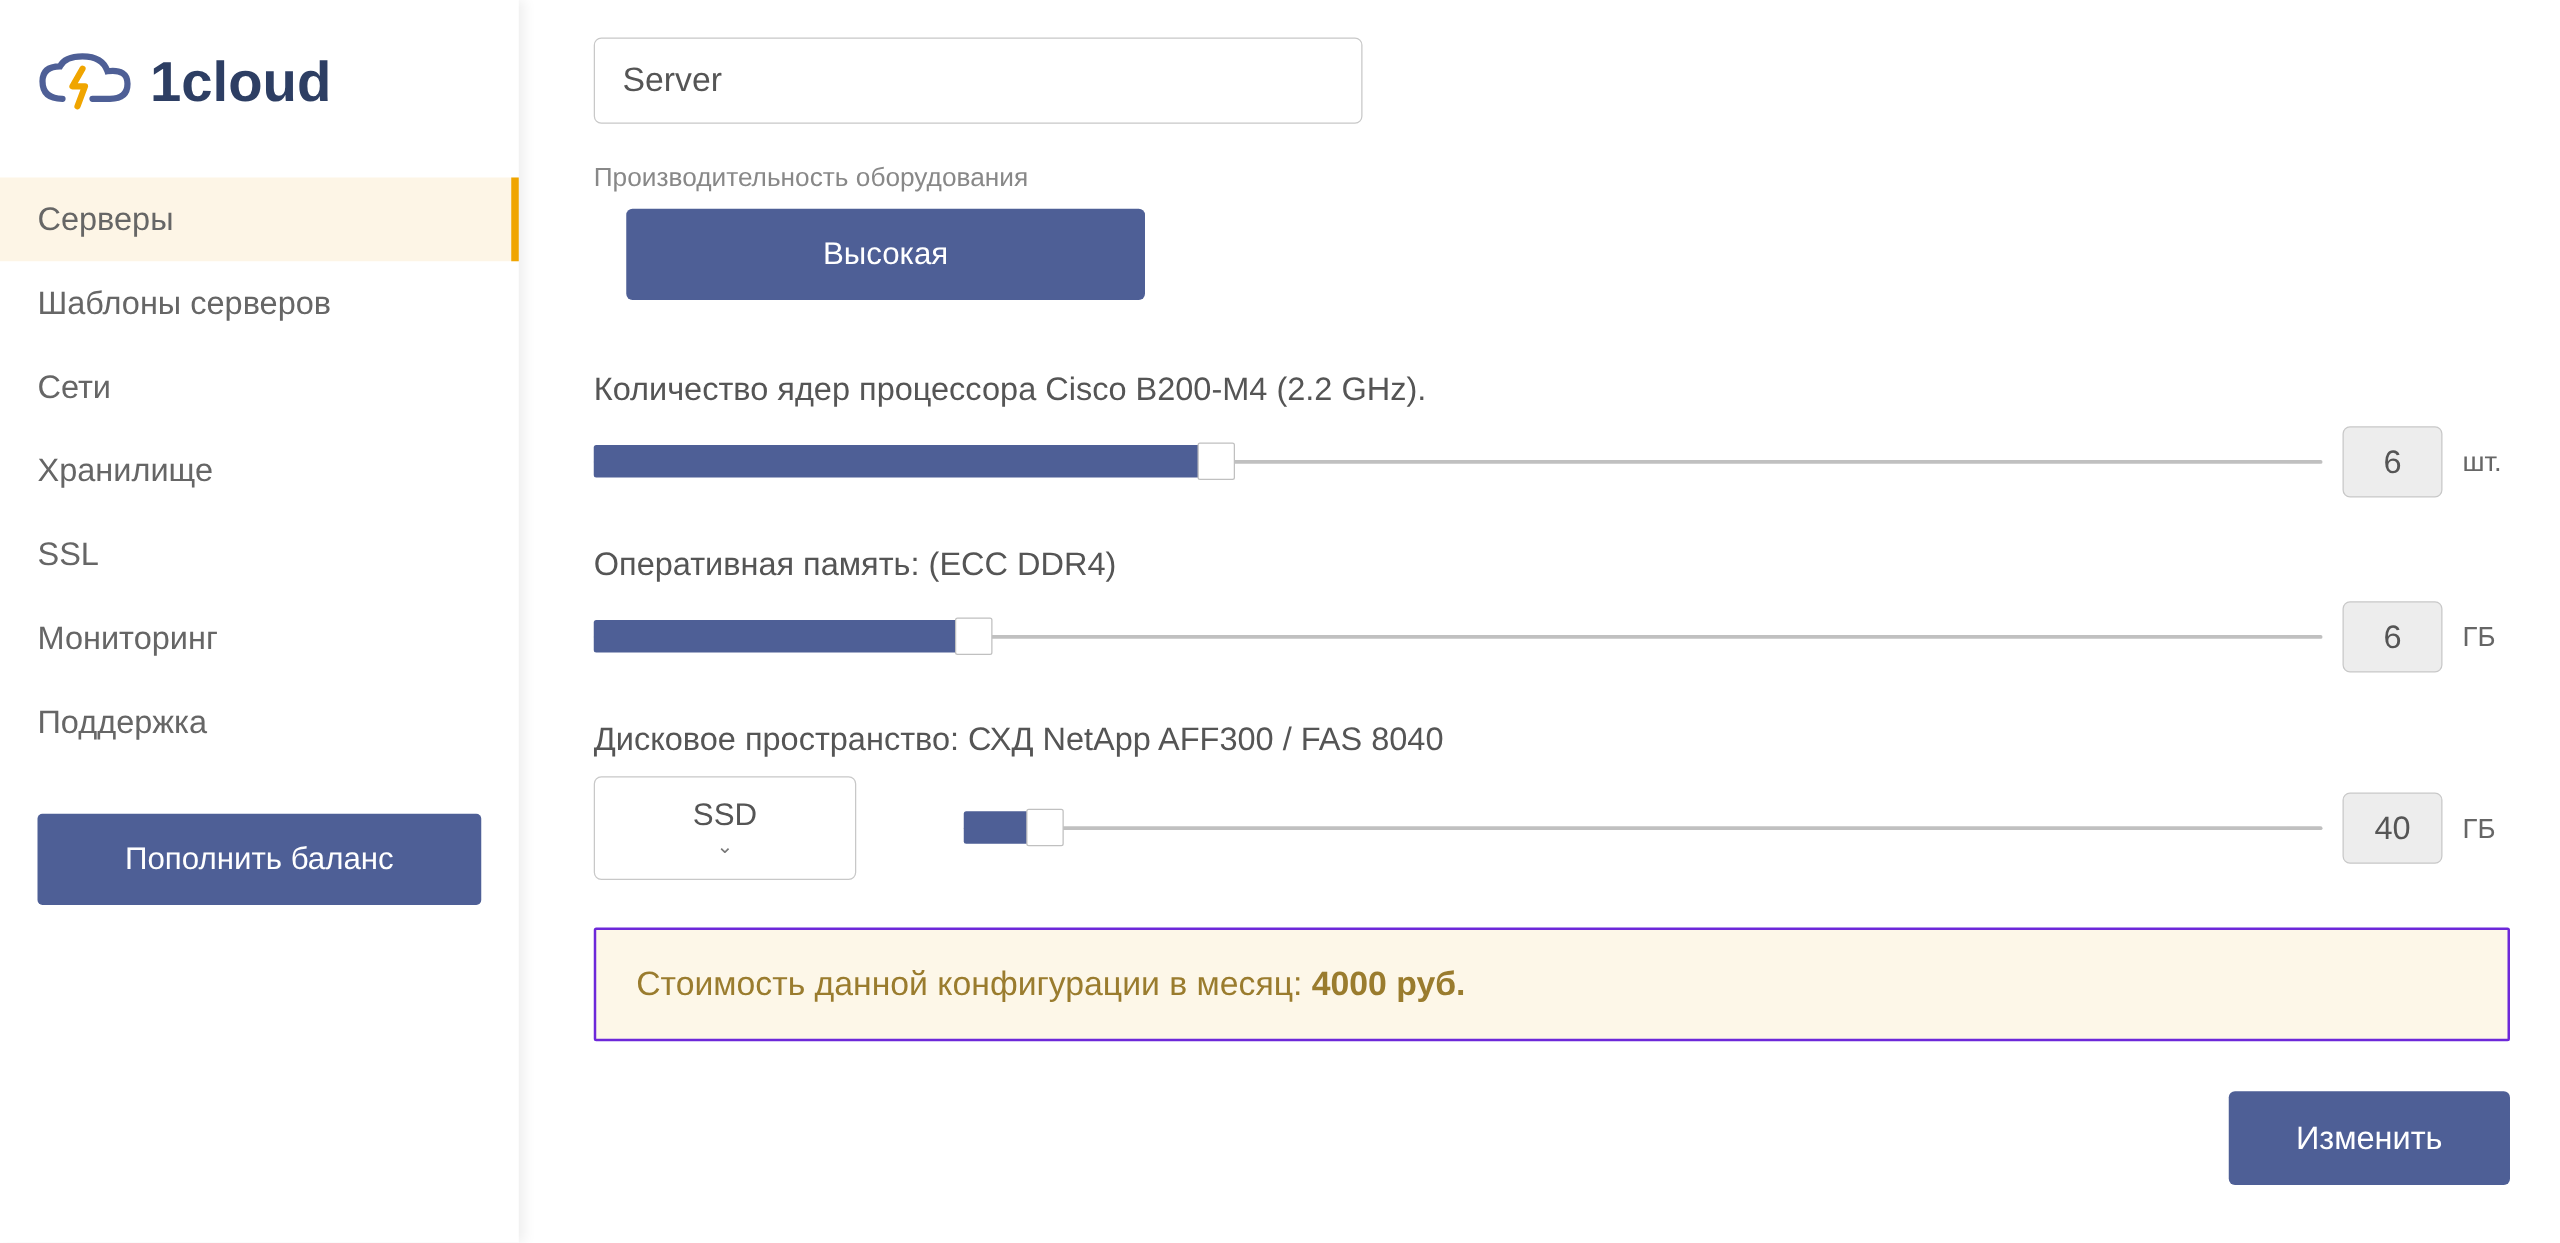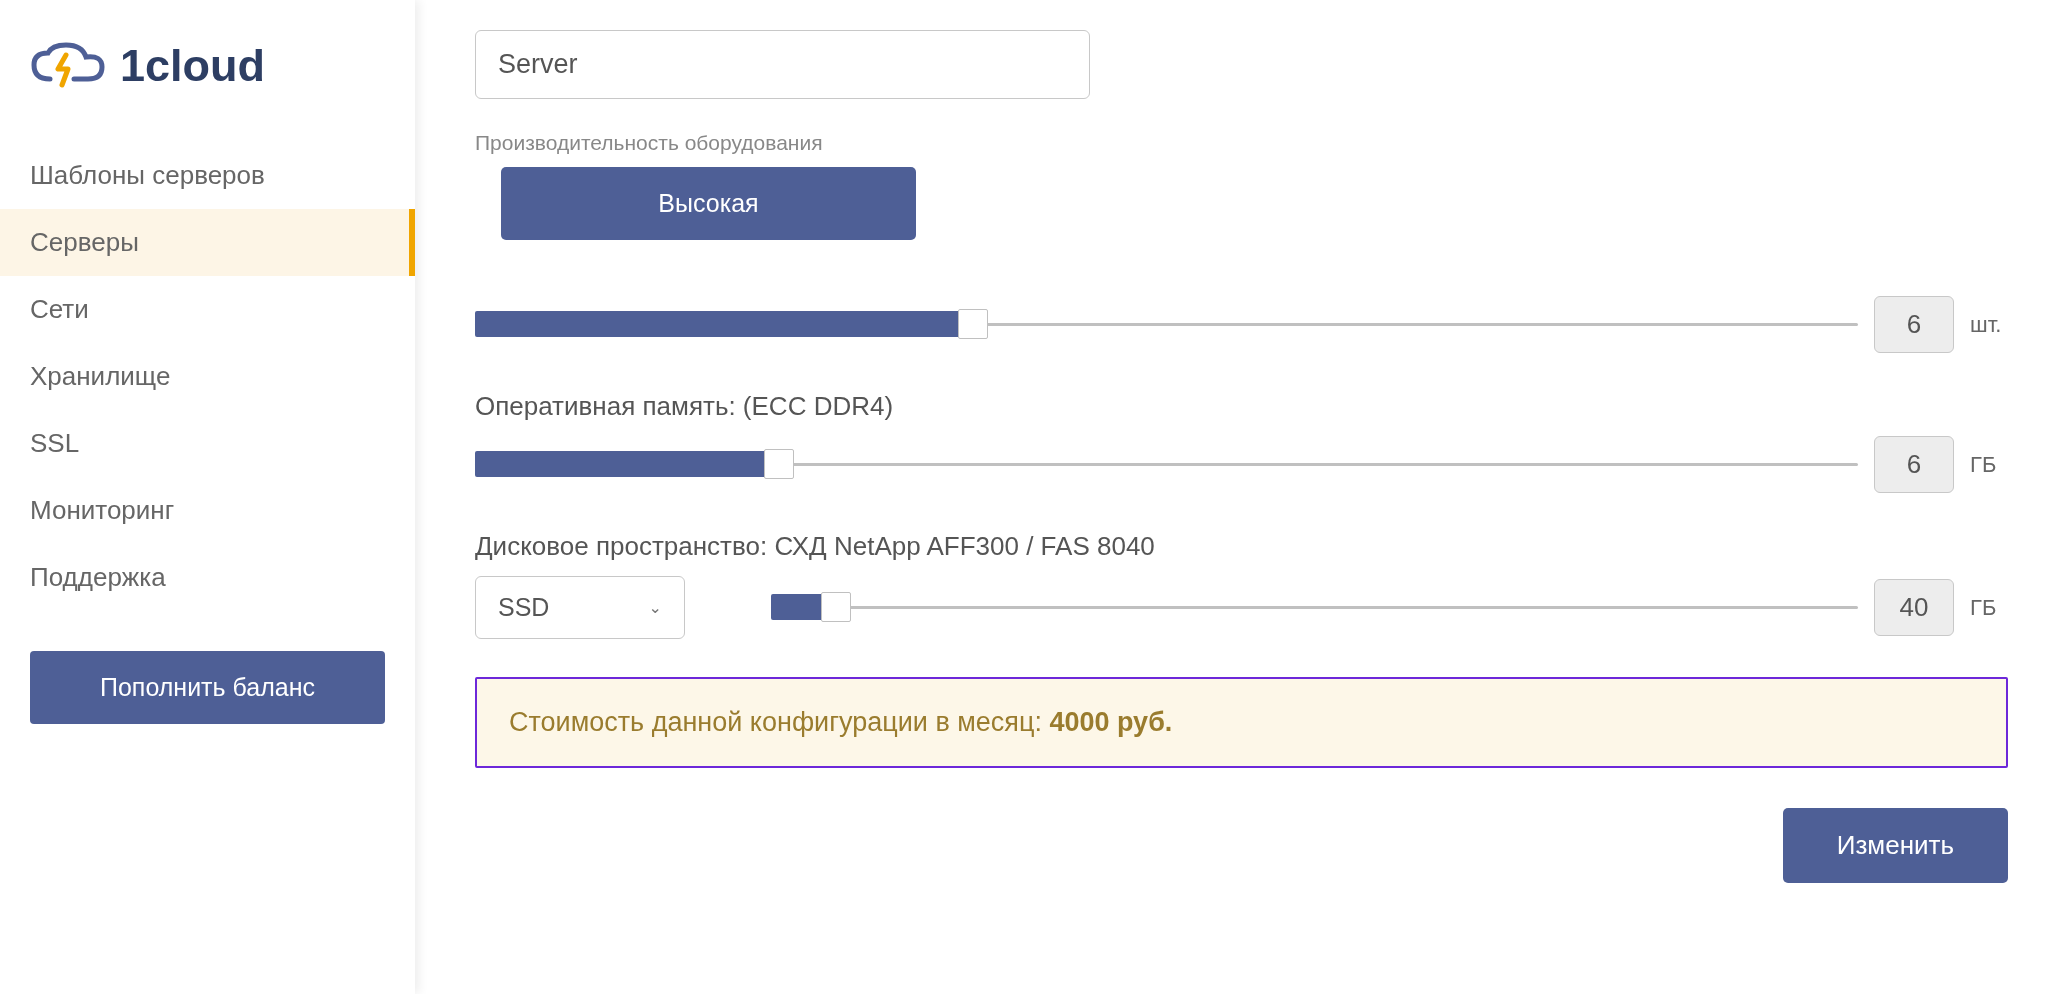--- a/index.html
+++ b/index.html
@@ -183,20 +183,21 @@
       padding: 16px 22px;
       font-size: 25px;
       color: #555;
       border: 1px solid #c8c8c8;
       border-radius: 6px;
       background: #fff;
       cursor: pointer;
       display: flex;
       justify-content: space-between;
       align-items: center;
+      flex-direction: column;
     }
     
     .chevron {
       font-size: 16px;
       color: #777;
     }
     
     .cost-box {
       background: #fdf7e8;
       border: 2px solid #6d28d9;
@@ -230,22 +231,22 @@
 <div class="sidebar">
   <div class="logo">
     <svg class="logo-icon" viewBox="0 0 82 50">
       <path d="M 20 38 Q 4 38 4 24 Q 4 12 18 12 Q 22 4 36 4 Q 52 4 56 16 Q 72 14 72 26 Q 72 38 58 38 L 44 38" fill="none" stroke="#4e5f96" stroke-width="5" stroke-linecap="round"></path>
       <path d="M 36 14 L 28 28 L 38 28 L 32 44" fill="none" stroke="#f0a500" stroke-width="5" stroke-linecap="round" stroke-linejoin="round"></path>
     </svg>
     <span class="logo-text">1cloud</span>
   </div>
   
   <div id="nav-list">
+      <div class="nav-item active">Серверы</div>
       <div class="nav-item">Шаблоны серверов</div>
-      <div class="nav-item active">Серверы</div>
       <div class="nav-item">Сети</div>
       <div class="nav-item">Хранилище</div>
       <div class="nav-item">SSL</div>
       <div class="nav-item">Мониторинг</div>
       <div class="nav-item">Поддержка</div>
     </div>
   
   <button class="top-up-btn">Пополнить баланс</button>
 </div>
 
@@ -254,20 +255,21 @@
   <div class="field-group">
     <input class="text-input" type="text" value="Server" style="">
   </div>
 
   <div class="field-group">
     <div class="field-label">Производительность оборудования</div>
     <button class="perf-button">Высокая</button>
   </div>
 
   <div class="section-space">
+    <div class="slider-label">Количество ядер процессора Cisco B200-M4 (2.2 GHz).</div>
     <div class="slider-row">
       <div class="slider-wrap">
         <div class="slider-track">
           <div class="slider-fill" id="cpu-fill" style="width: 36%;"></div>
           <div class="slider-thumb" id="cpu-thumb" style="left: 36%;"></div>
         </div>
       </div>
       <div class="slider-value-box">6</div>
       <div class="slider-unit">шт.</div>
     </div>

